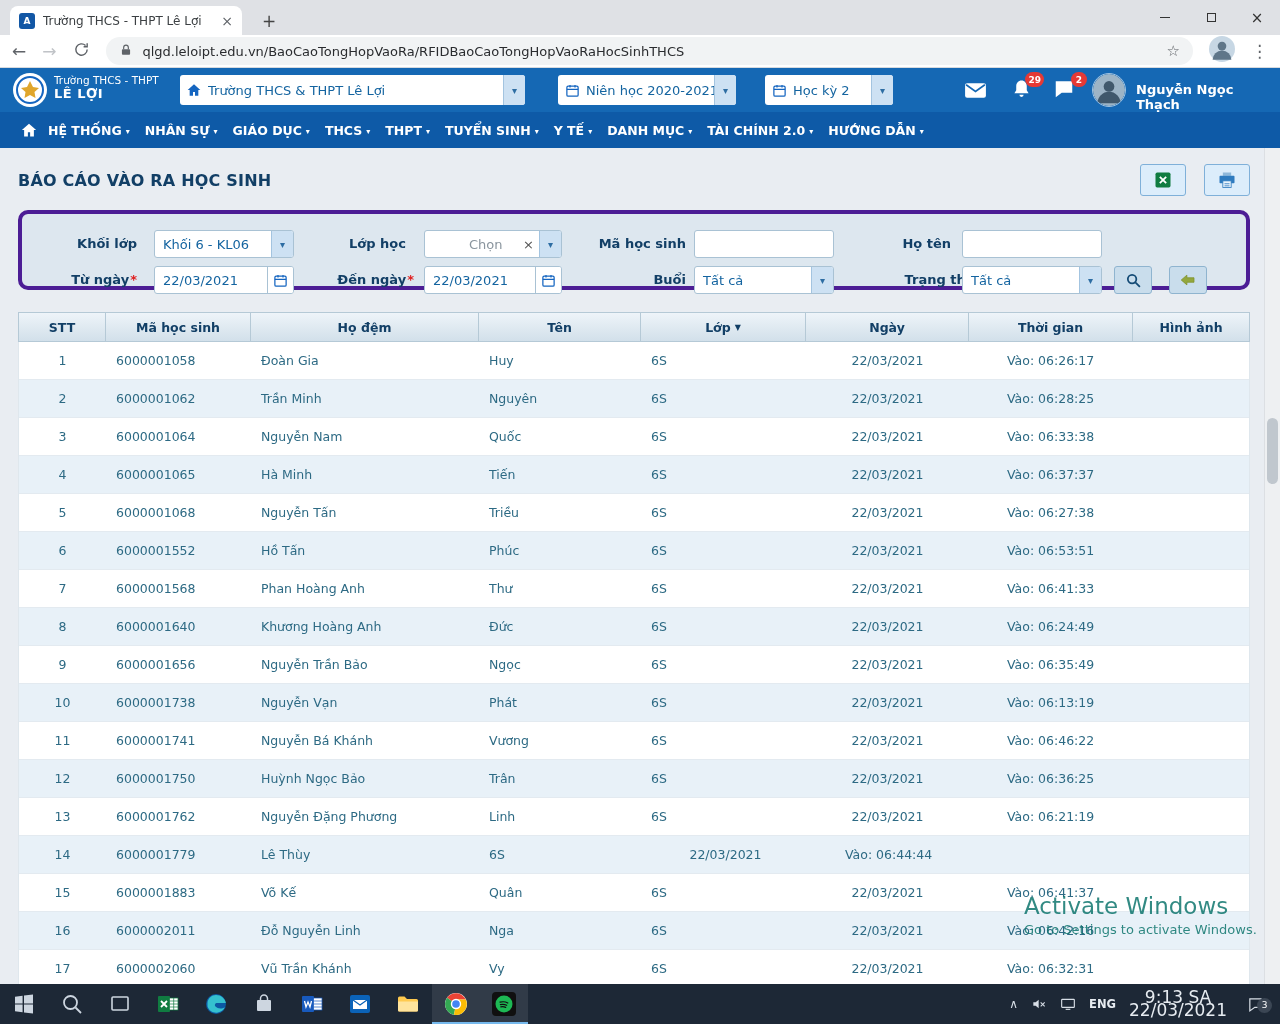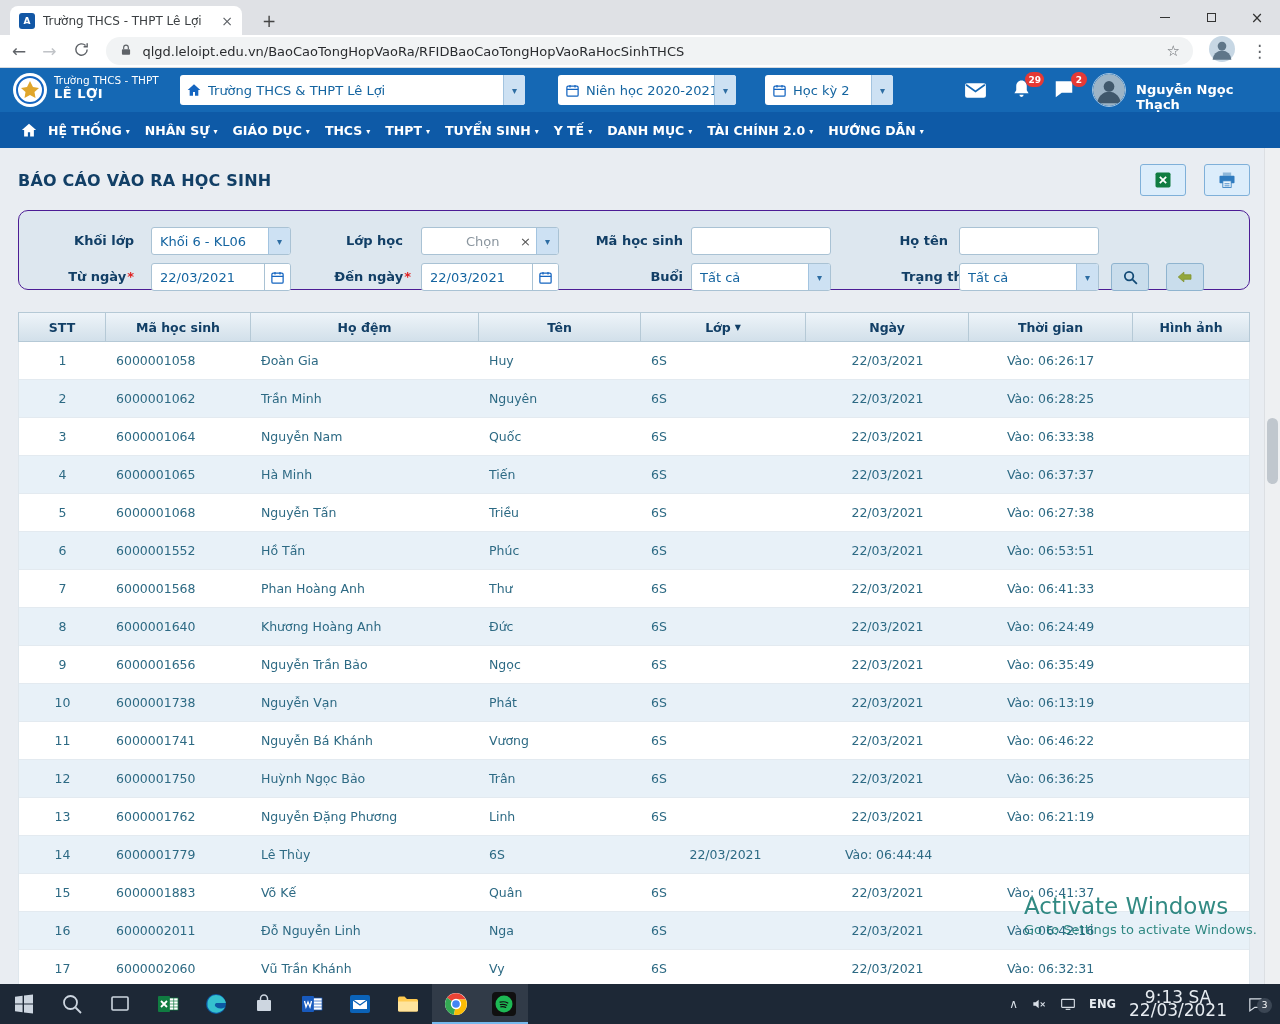--- a/index.html
+++ b/index.html
@@ -61,21 +61,21 @@
 
   
   .page-head { position:absolute; top:158px; left:18px; width:1232px; height:44px; display:flex; align-items:center; }
   .page-title { font-size:16px; font-weight:bold; color:#123f66; letter-spacing:.2px; }
   .page-actions { margin-left:auto; display:flex; gap:18px; }
   .act-btn { width:46px; height:32px; background:#dcedfb; border:1px solid #7fb0d9; border-radius:3px;
              display:flex; align-items:center; justify-content:center; }
 
   
   .filters { position:absolute; top:210px; left:18px; width:1232px; height:80px; background:#dde7ef;
-             border:1px solid #4c1d95; border-radius:10px; }
+             border:4px solid #4c1d95; border-radius:10px; }
   .f-label { position:absolute; height:28px; line-height:28px; font-size:13px; font-weight:bold; color:#123f66;
              text-align:right; white-space:nowrap; }
   .f-label .req { color:#e02020; margin-left:1px; }
   .f-wrap { position:absolute; height:28px; background:#fff; border:1px solid #a9c2d4; border-radius:3px;
             display:flex; align-items:center; overflow:hidden; }
   .f-text { flex:1; min-width:0; border:none; outline:none; background:transparent; font:inherit; font-size:13px;
             color:#1464a0; padding:0 8px; }
   .f-val { flex:1; font-size:13px; color:#1464a0; padding:0 8px; white-space:nowrap; overflow:hidden; }
   .f-val.muted { color:#8a959e;margin-left:36px; }
   .f-clear { color:#555; font-size:13px; padding:0 5px; }

